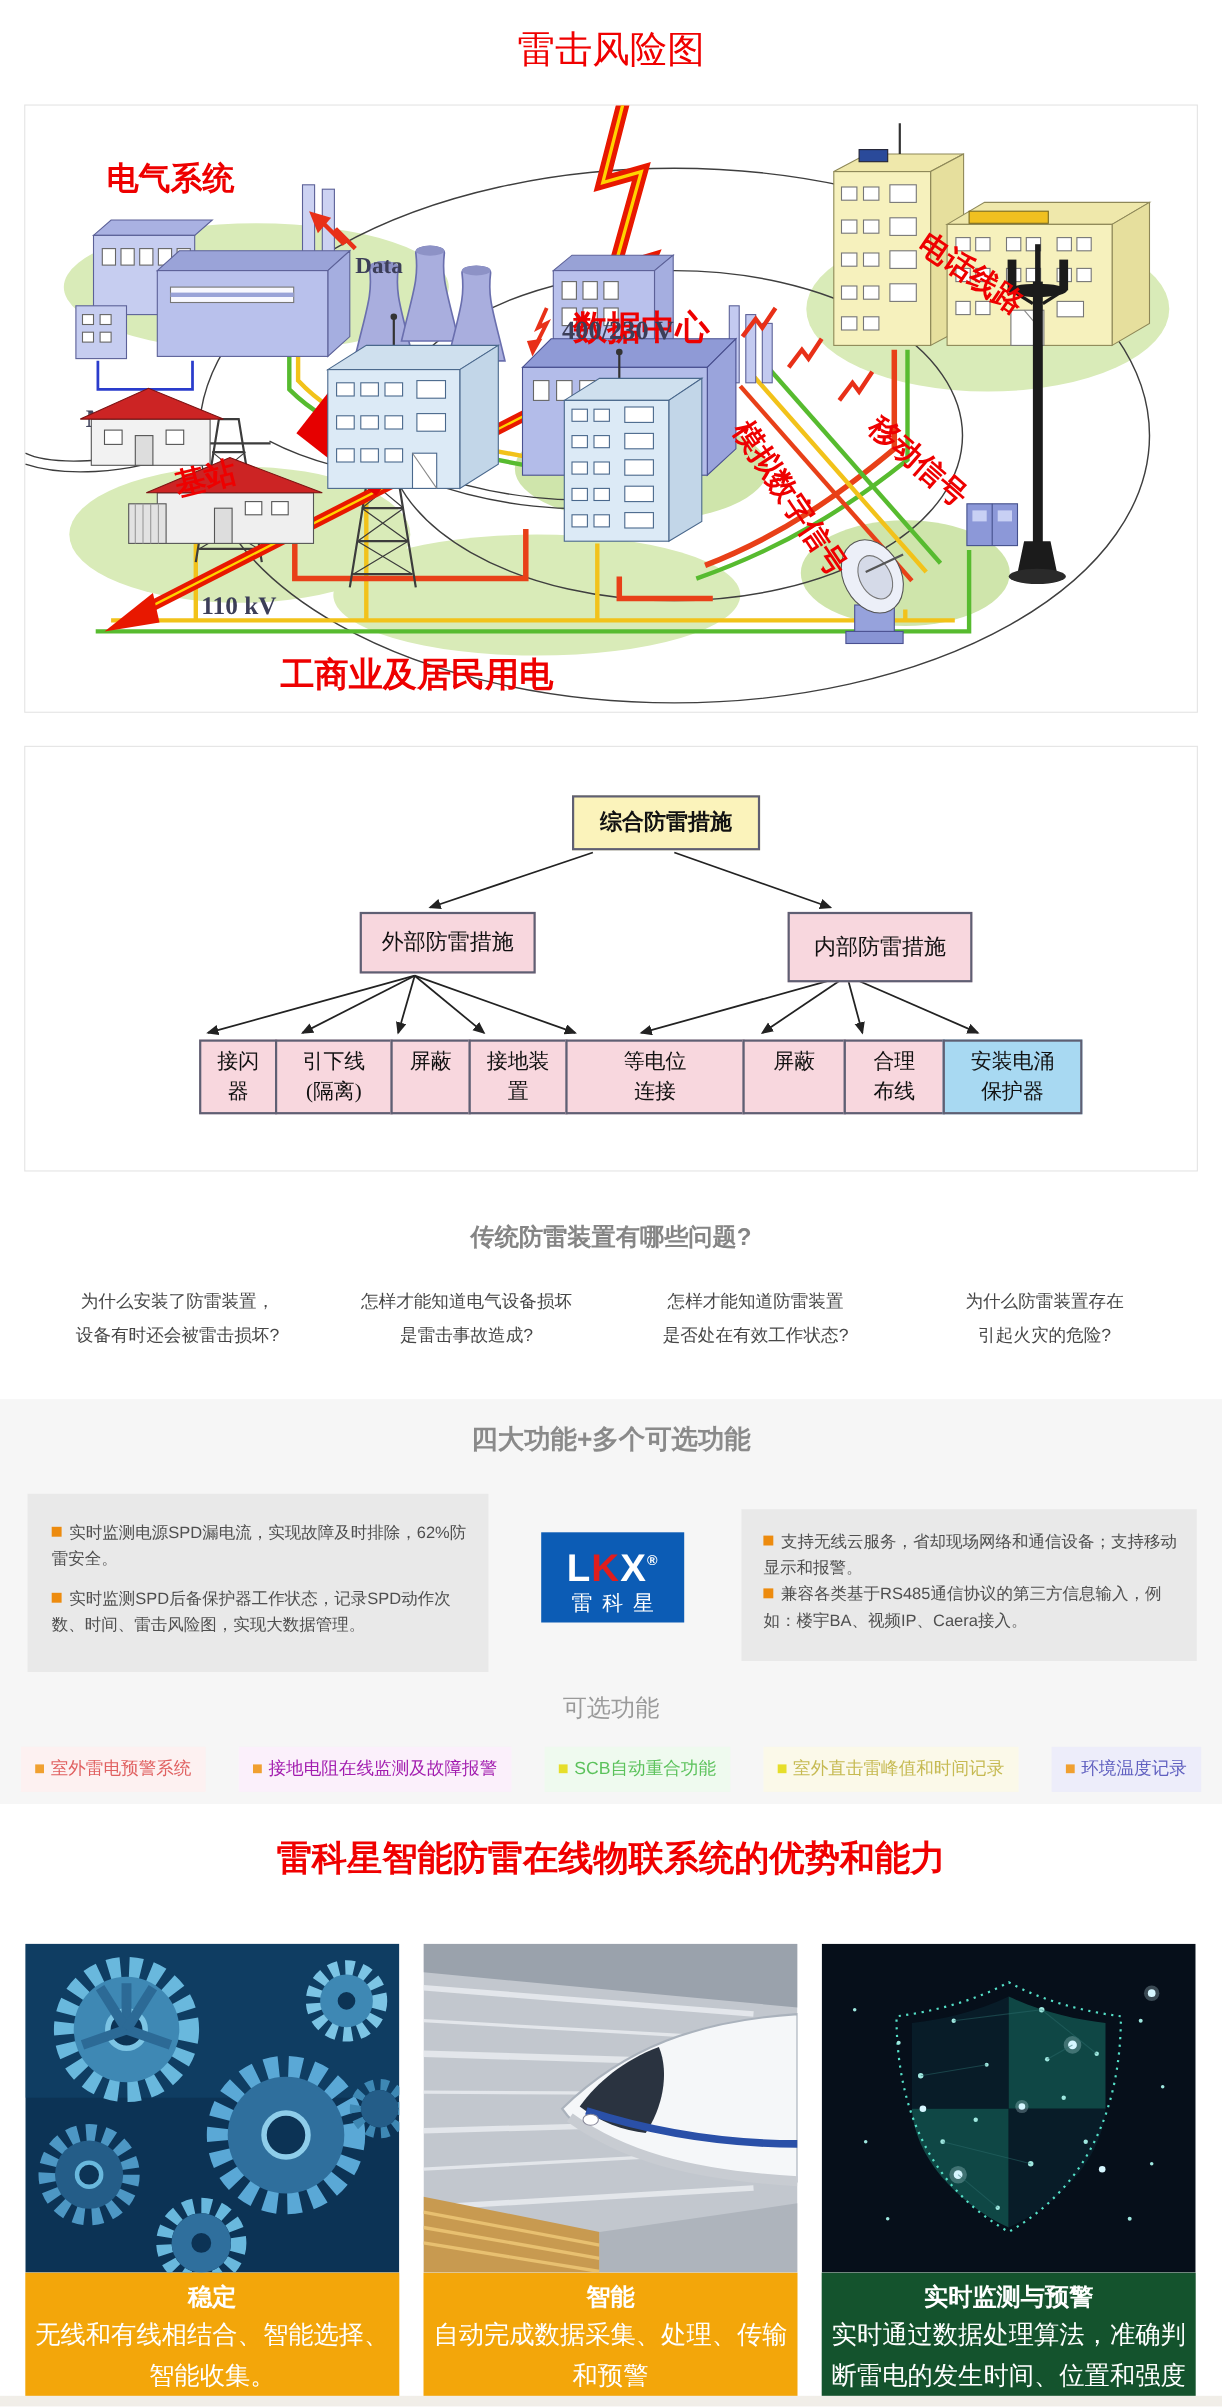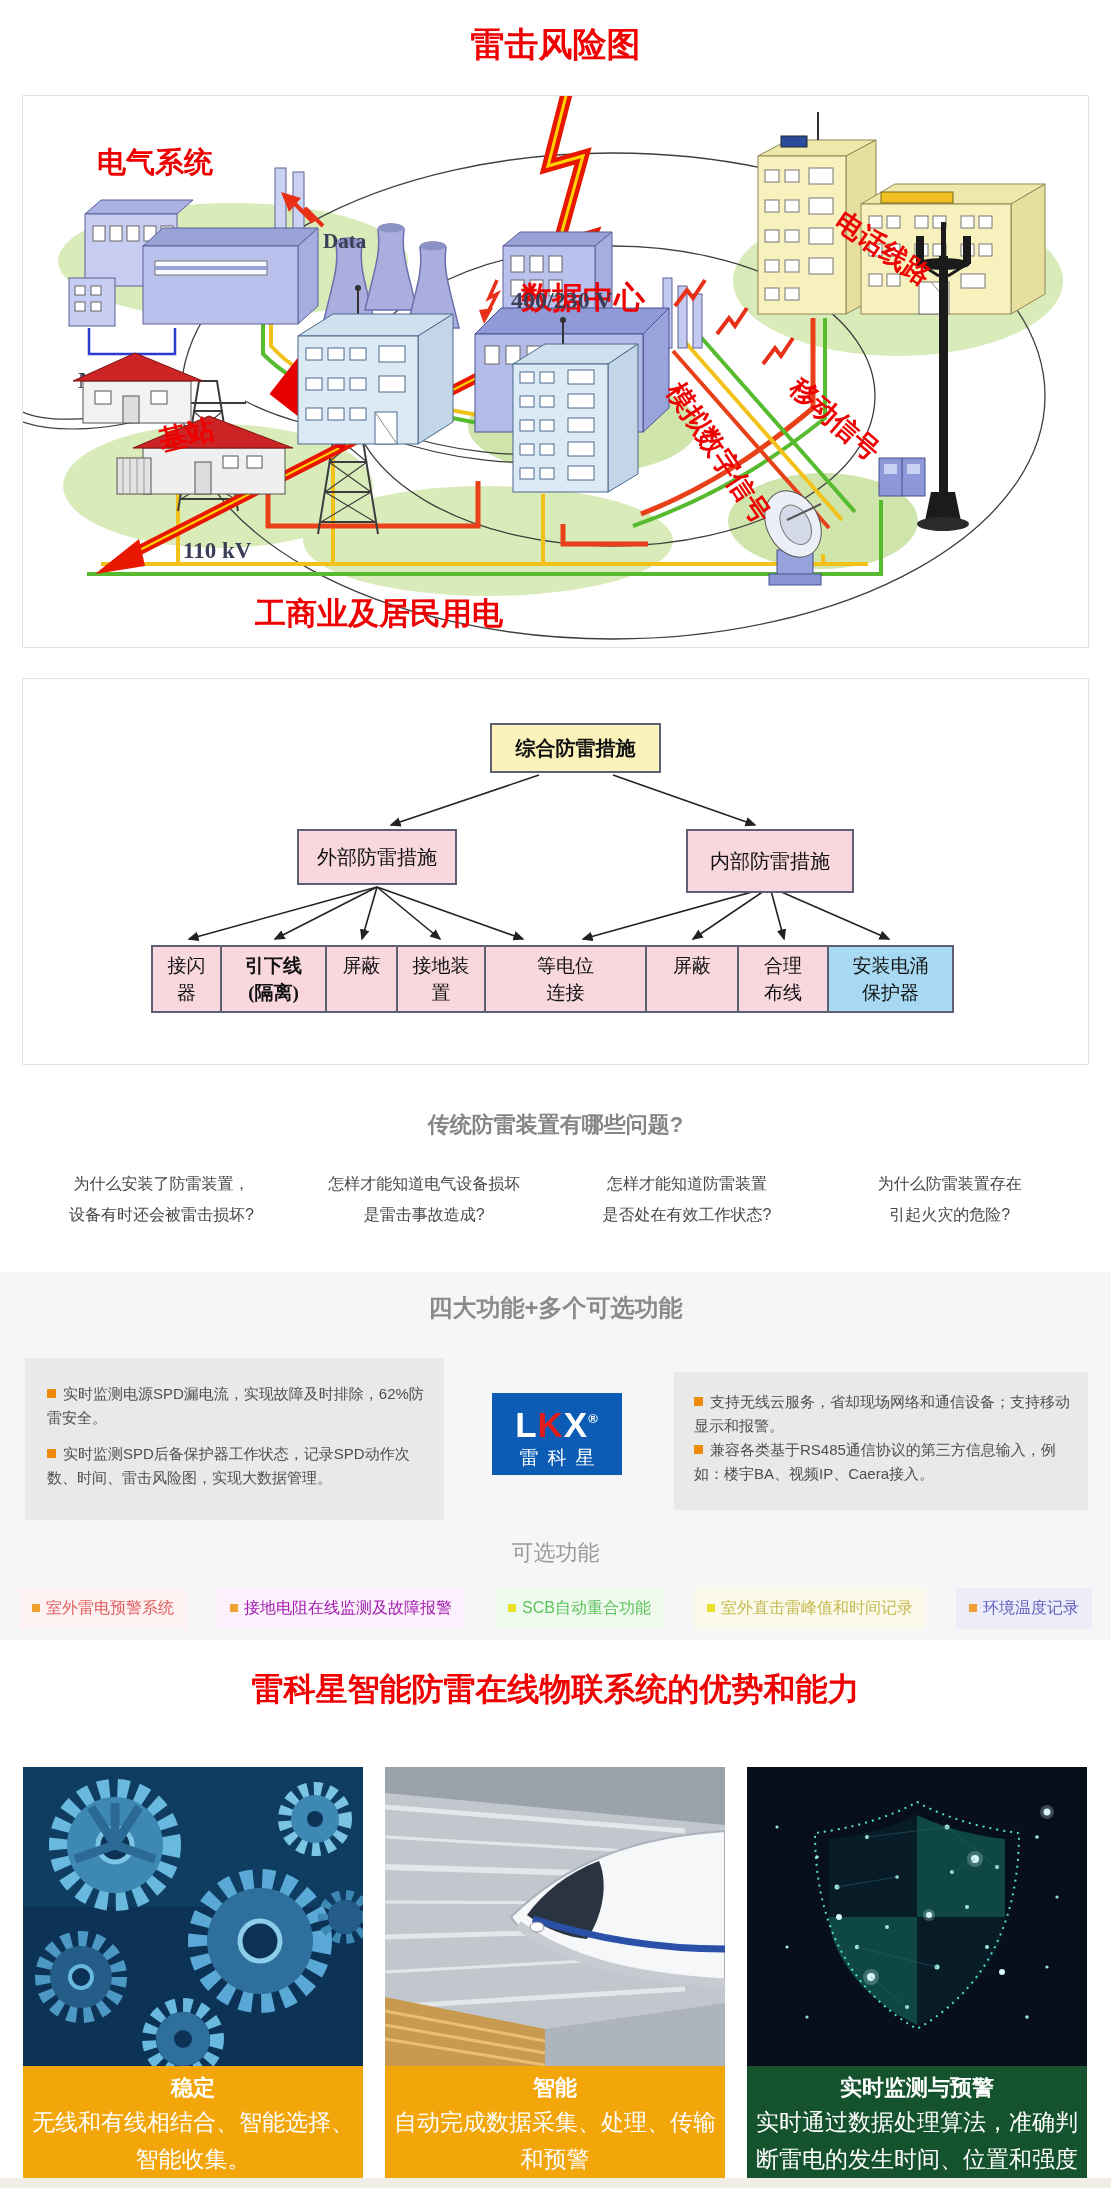--- a/index.html
+++ b/index.html
@@ -2,23 +2,23 @@
 <html><head>
 <meta charset="utf-8">
 <style>
   html,body{margin:0;padding:0;background:#fff;}
   body{font-family:"Liberation Sans","DejaVu Sans",sans-serif;}
   .serif{font-family:"Liberation Serif","DejaVu Serif",serif;}
   #stage{position:relative;width:1111px;height:2188px;background:#fff;overflow:hidden;margin:0 auto;}
   .abs{position:absolute;}
   .preline{white-space:pre-line;}
   .panel{position:absolute;left:22px;width:1065px;background:#fff;border:1px solid #e4e4e4;}
-  .page-title{top:22px;left:0;width:100%;text-align:center;font-size:34px;font-weight:bold;color:#f00000;}
+  .page-title{top:22px;left:0;width:100%;text-align:center;font-size:34px;font-weight:normal;color:#f00000;}
   
-  .fc-box{position:absolute;border:2px solid #5f5f73;box-sizing:border-box;display:flex;justify-content:center;color:#111;font-size:19px;line-height:27px;text-align:center;}
+  .fc-box{position:absolute;border:2px solid #5f5f73;box-sizing:border-box;display:flex;justify-content:center;color:#111;font-size:19px;line-height:27px;text-align:center;margin-left:30px;}
   .fc-mid{align-items:center;font-size:20px;}
   .fc-leaf{align-items:flex-start;padding-top:5px;}
   
   .q-title{top:1110px;left:0;width:100%;text-align:center;font-size:22px;font-weight:bold;color:#858585;}
   .q-row{top:1168px;left:30px;width:1051px;display:flex;}
   .q-item{flex:1;text-align:center;font-size:16px;line-height:31px;color:#474747;}
   
   .band{top:1272px;left:0;width:1111px;height:368px;background:#f6f6f6;}
   .f-title{top:20px;left:0;width:100%;text-align:center;font-size:24px;font-weight:bold;color:#8a8a8a;position:absolute;}
   .f-card{position:absolute;background:#e9e9e9;}
@@ -373,21 +373,21 @@
           <line x1="747" y1="208" x2="670" y2="260"></line>
         <line x1="747" y1="208" x2="761" y2="260"></line>
           <line x1="747" y1="208" x2="866" y2="260"></line>
       </g>
     </svg>
     <div class="fc-box fc-mid serif" style="left: 467px; top: 44px; width: 171px; height: 50px; font-weight: bold; background-color: rgb(251, 243, 187);">综合防雷措施</div>
     <div class="fc-box fc-mid serif" style="left: 274px; top: 150px; width: 160px; height: 56px; background-color: rgb(248, 215, 222);">外部防雷措施</div>
     <div class="fc-box fc-mid serif" style="left: 663px; top: 150px; width: 168px; height: 64px; background-color: rgb(248, 215, 222);">内部防雷措施</div>
     <div class="fc-box fc-leaf serif preline" style="left: 128px; top: 266px; width: 71px; height: 68px; background-color: rgb(248, 215, 222);">接闪
 器</div>
-    <div class="fc-box fc-leaf serif preline" style="left: 197px; top: 266px; width: 107px; height: 68px; background-color: rgb(248, 215, 222); font-weight: bold;">引下线
+    <div class="fc-box fc-leaf serif preline" style="left: 197px; top: 266px; width: 107px; height: 68px; background-color: rgb(248, 215, 222);">引下线
 (隔离)</div>
     <div class="fc-box fc-leaf serif preline" style="left: 302px; top: 266px; width: 73px; height: 68px; background-color: rgb(248, 215, 222);">屏蔽</div>
     <div class="fc-box fc-leaf serif preline" style="left: 373px; top: 266px; width: 90px; height: 68px; background-color: rgb(248, 215, 222);">接地装
 置</div>
     <div class="fc-box fc-leaf serif preline" style="left: 461px; top: 266px; width: 163px; height: 68px; background-color: rgb(248, 215, 222);">等电位
 连接</div>
     <div class="fc-box fc-leaf serif preline" style="left: 622px; top: 266px; width: 94px; height: 68px; background-color: rgb(248, 215, 222);">屏蔽</div>
     <div class="fc-box fc-leaf serif preline" style="left: 714px; top: 266px; width: 92px; height: 68px; background-color: rgb(248, 215, 222);">合理
 布线</div>
     <div class="fc-box fc-leaf serif preline" style="left: 804px; top: 266px; width: 127px; height: 68px; background-color: rgb(168, 217, 242);">安装电涌

